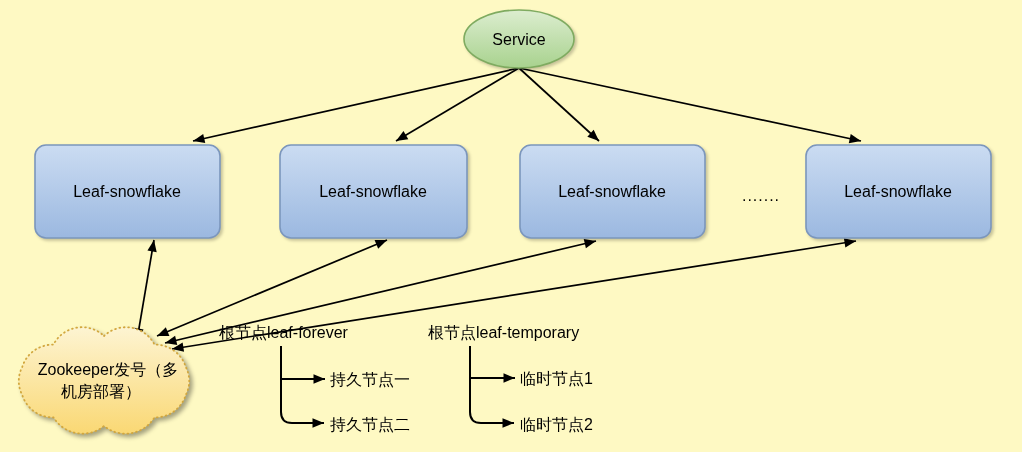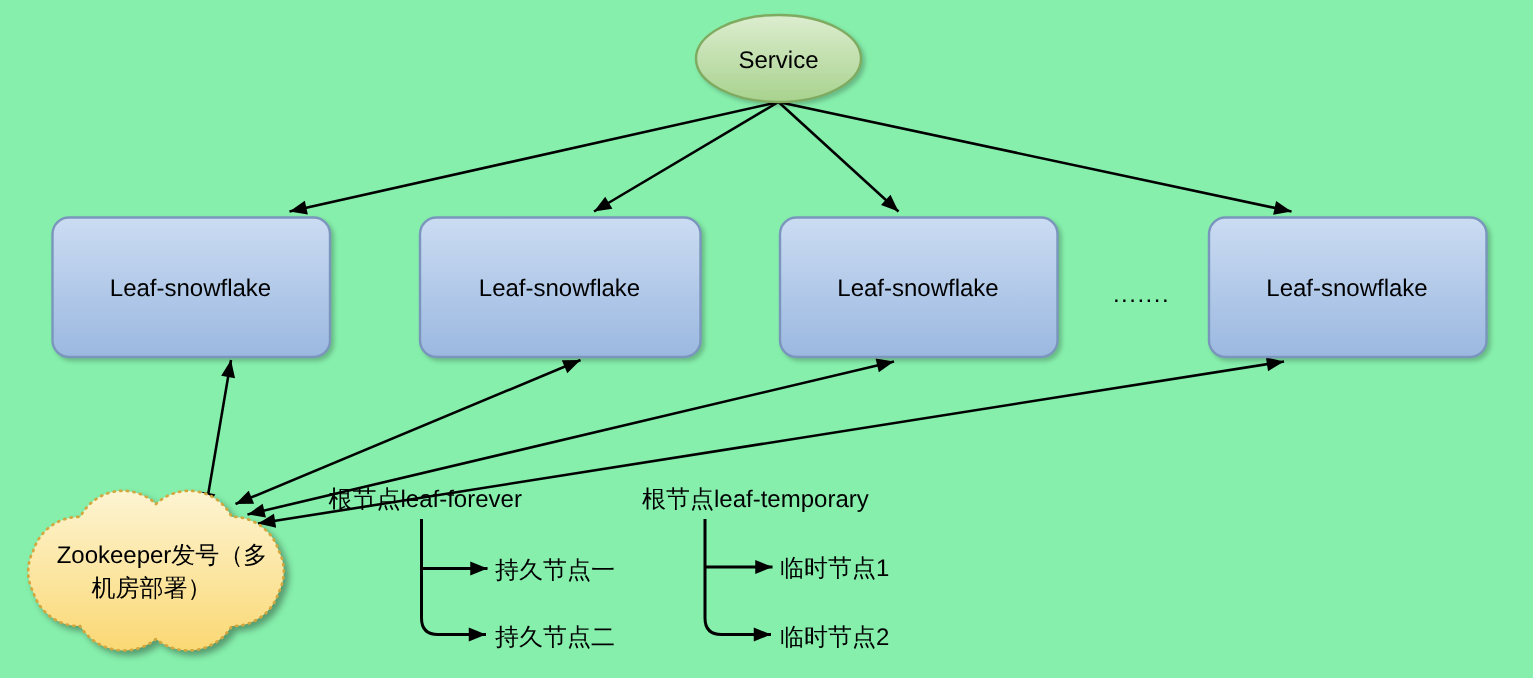--- a/index.html
+++ b/index.html
@@ -5,21 +5,21 @@
   html, body {
     margin: 0;
     padding: 0;
     background: #ffffff;
     font-family: "Liberation Sans", "DejaVu Sans", sans-serif;
   }
   .stage {
     position: relative;
     width: 1022px;
     height: 452px;
-    background: #86efac;
+    background: #fef9c3;
     overflow: hidden;
   }
   svg { display: block; }
   text {
     font-family: "Liberation Sans", "DejaVu Sans", sans-serif;
     fill: #000000;
   }
   .node-label { font-size: 16px; }
   .service-label { font-size: 16px; }
   .cloud-label { font-size: 16px; }

